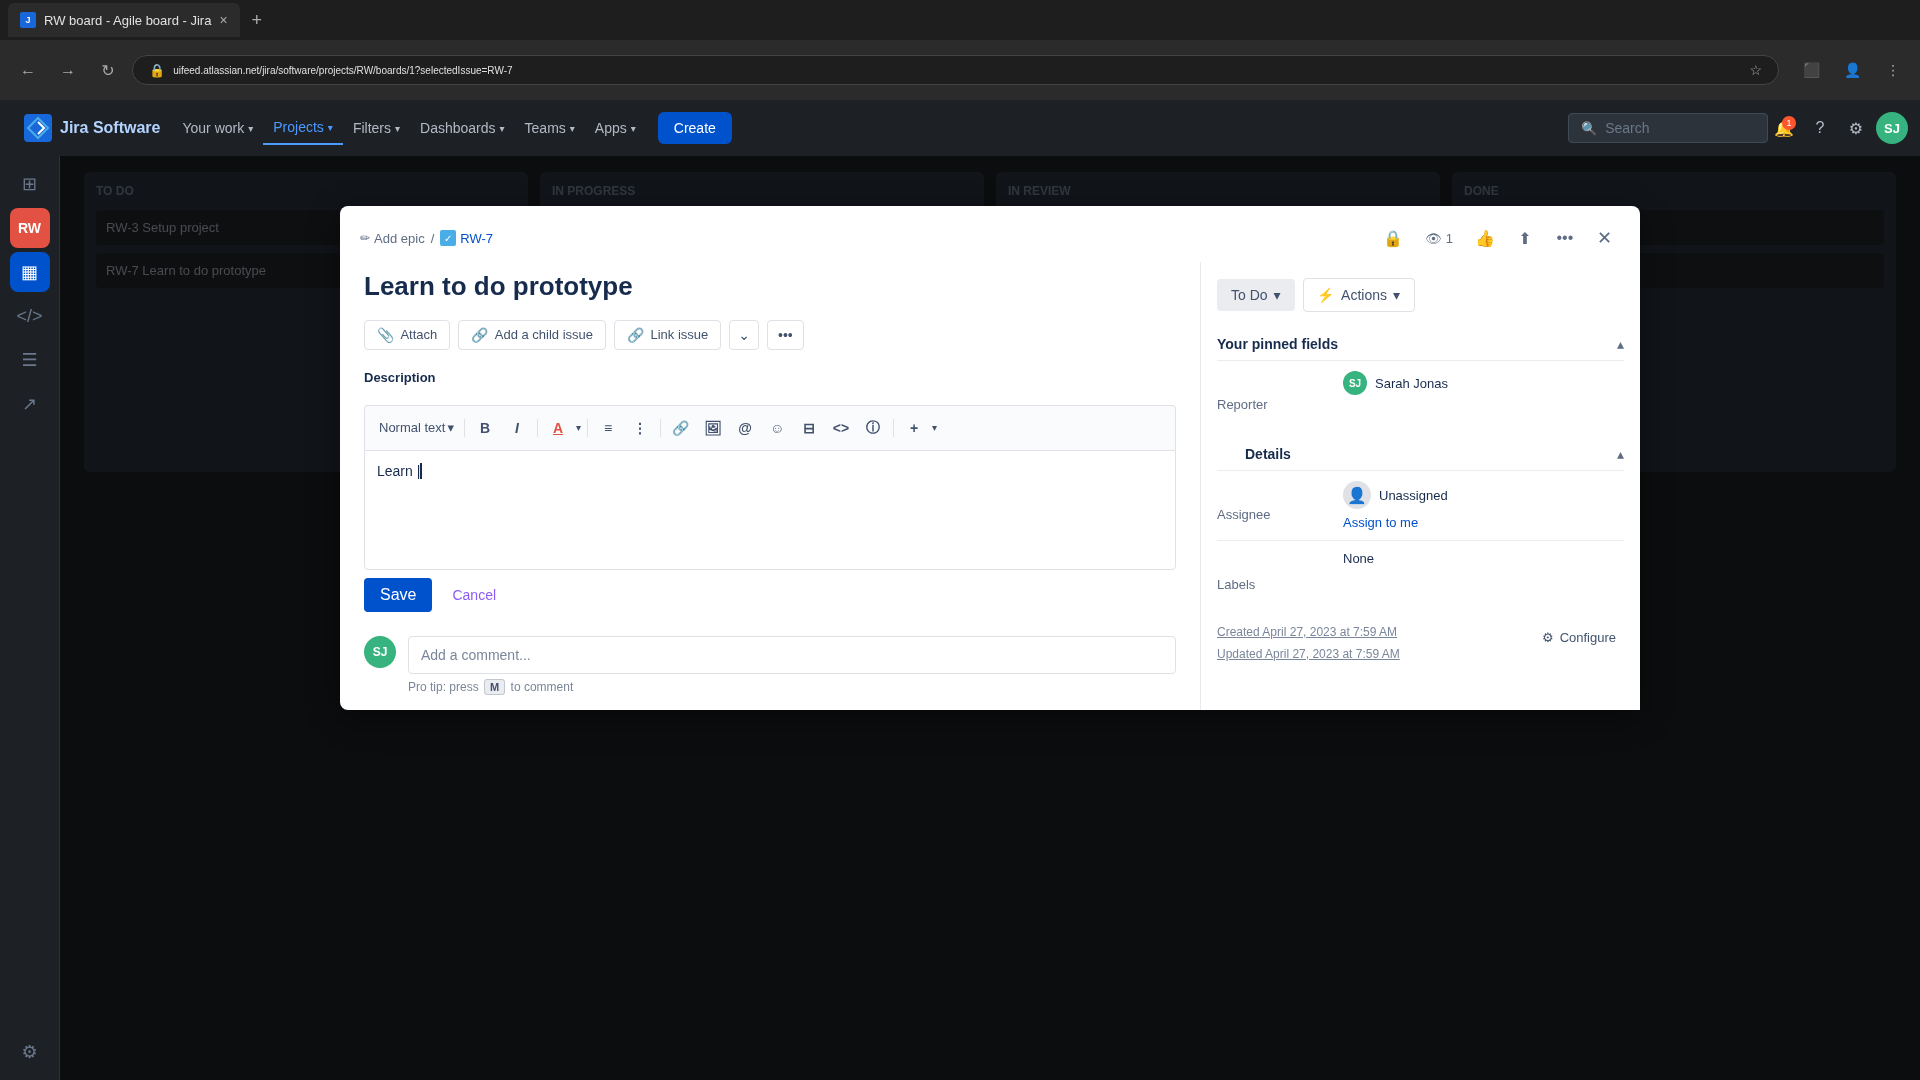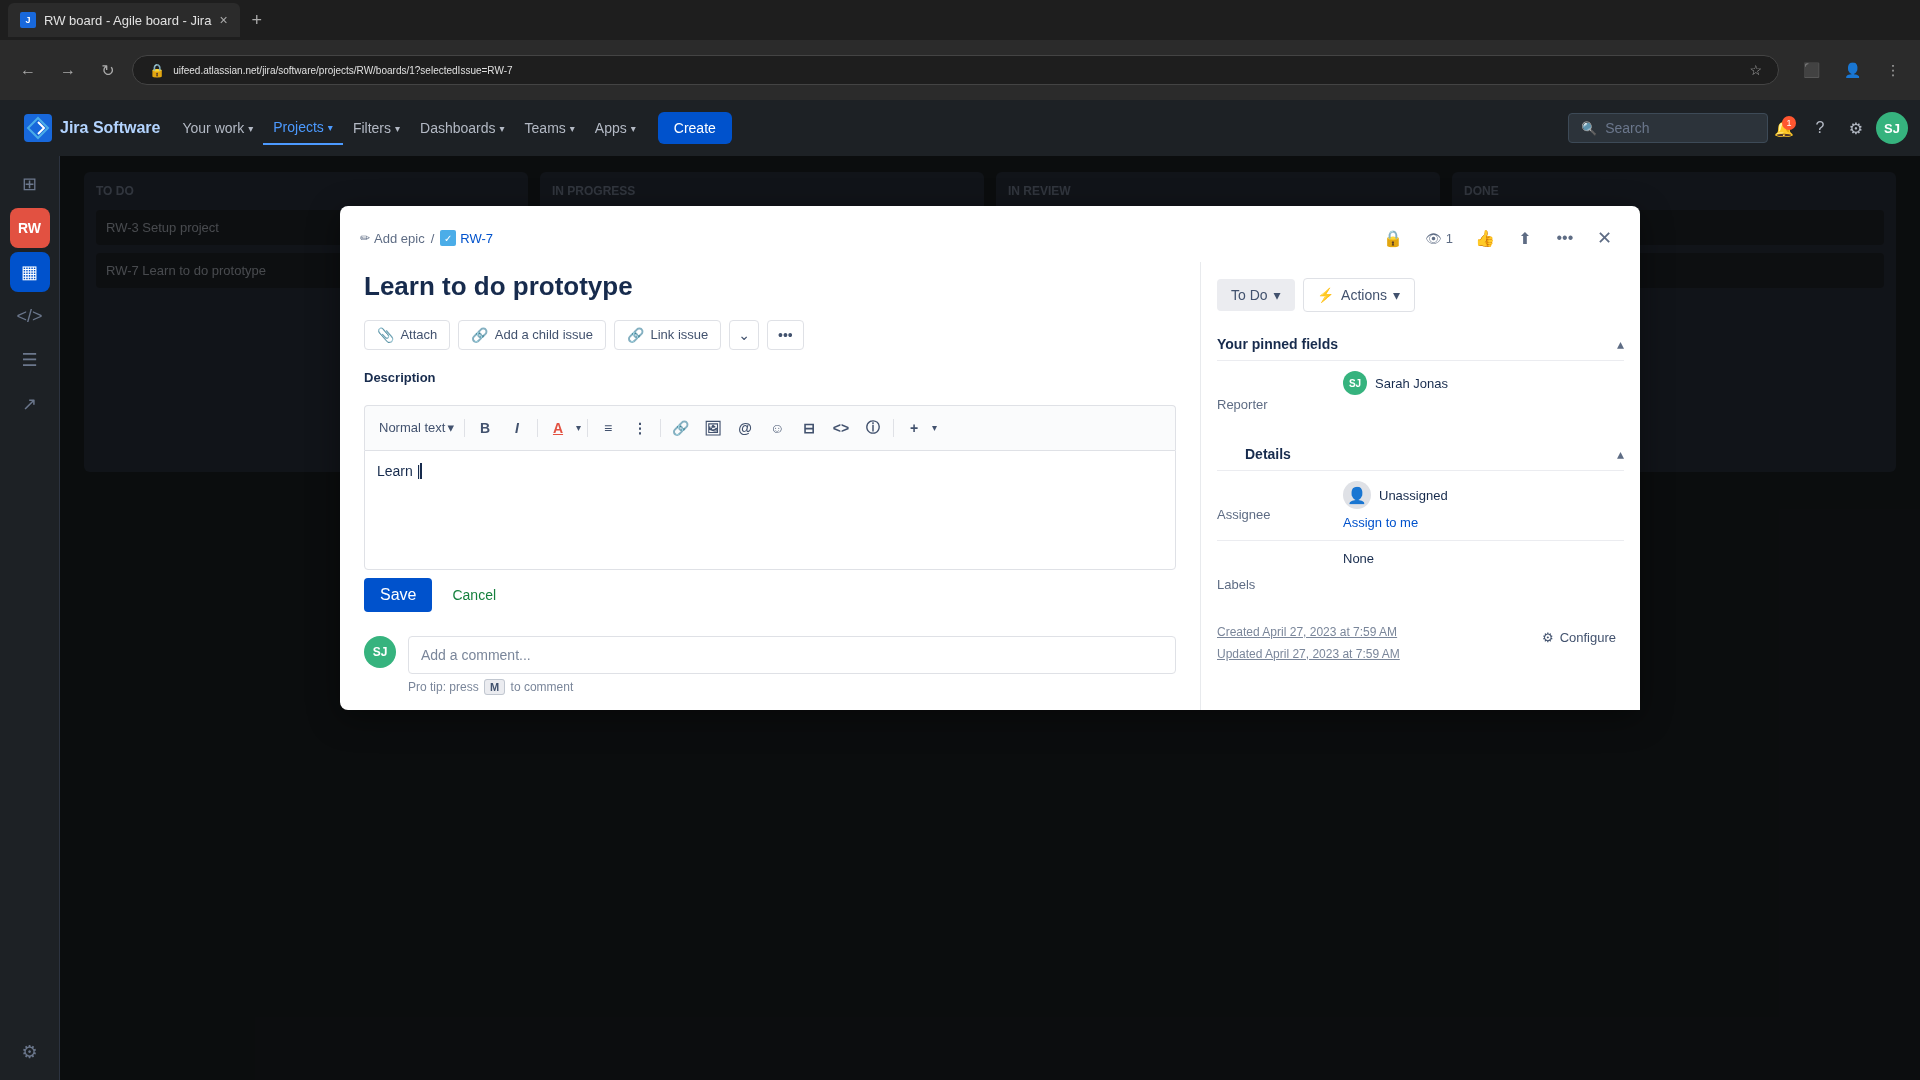--- a/index.html
+++ b/index.html
@@ -88,21 +88,21 @@
     .toolbar-select { border: none; background: none; font-size: 13px; color: #42526e; cursor: pointer; padding: 3px 4px; border-radius: 3px; display: flex; align-items: center; gap: 2px; }
     .toolbar-divider { width: 1px; height: 18px; background: #dfe1e6; margin: 0 2px; }
     .toolbar-btn { width: 28px; height: 28px; display: flex; align-items: center; justify-content: center; border-radius: 3px; color: #42526e; font-size: 14px; cursor: pointer; border: none; background: none; font-weight: bold; }
     .editor-content { border: 1px solid #dfe1e6; border-radius: 0 0 4px 4px; padding: 12px; min-height: 120px; background: white; font-size: 14px; color: #172b4d; }
     .editor-content .cursor { border-right: 2px solid #172b4d; animation: blink 1s infinite; }
     @keyframes blink { 0%,100%{opacity:1} 50%{opacity:0} }
 
     
     .editor-actions { display: flex; align-items: center; gap: 8px; margin-top: 8px; }
     .save-btn { background: #0052cc; color: white; border: none; border-radius: 4px; padding: 8px 16px; font-size: 16px; font-weight: 500; cursor: pointer; }
-    .cancel-btn { background: none; border: none; color: #15803d; font-size: 14px; cursor: pointer; padding: 8px 12px; border-radius: 4px; }
+    .cancel-btn { background: none; border: none; color: #8b5cf6; font-size: 14px; cursor: pointer; padding: 8px 12px; border-radius: 4px; }
 
     
     .comment-section { margin-top: 24px; display: flex; gap: 12px; align-items: flex-start; }
     .comment-avatar { width: 32px; height: 32px; border-radius: 50%; background: #36b37e; color: white; font-size: 12px; font-weight: 600; display: flex; align-items: center; justify-content: center; flex-shrink: 0; }
     .comment-input { flex: 1; border: 1px solid #dfe1e6; border-radius: 4px; padding: 10px 12px; font-size: 14px; color: #7a869a; cursor: pointer; background: white; }
     .pro-tip { font-size: 12px; color: #7a869a; margin-top: 6px; margin-left: 44px; }
     .pro-tip .key { background: #ebecf0; border: 1px solid #c1c7d0; border-radius: 3px; padding: 1px 5px; font-size: 11px; font-weight: 600; color: #42526e; margin: 0 2px; }
 
     
     .right-panel { width: 440px; border-left: 1px solid #e8eaed; padding: 16px; overflow-y: auto; flex-shrink: 0; background: white; }

